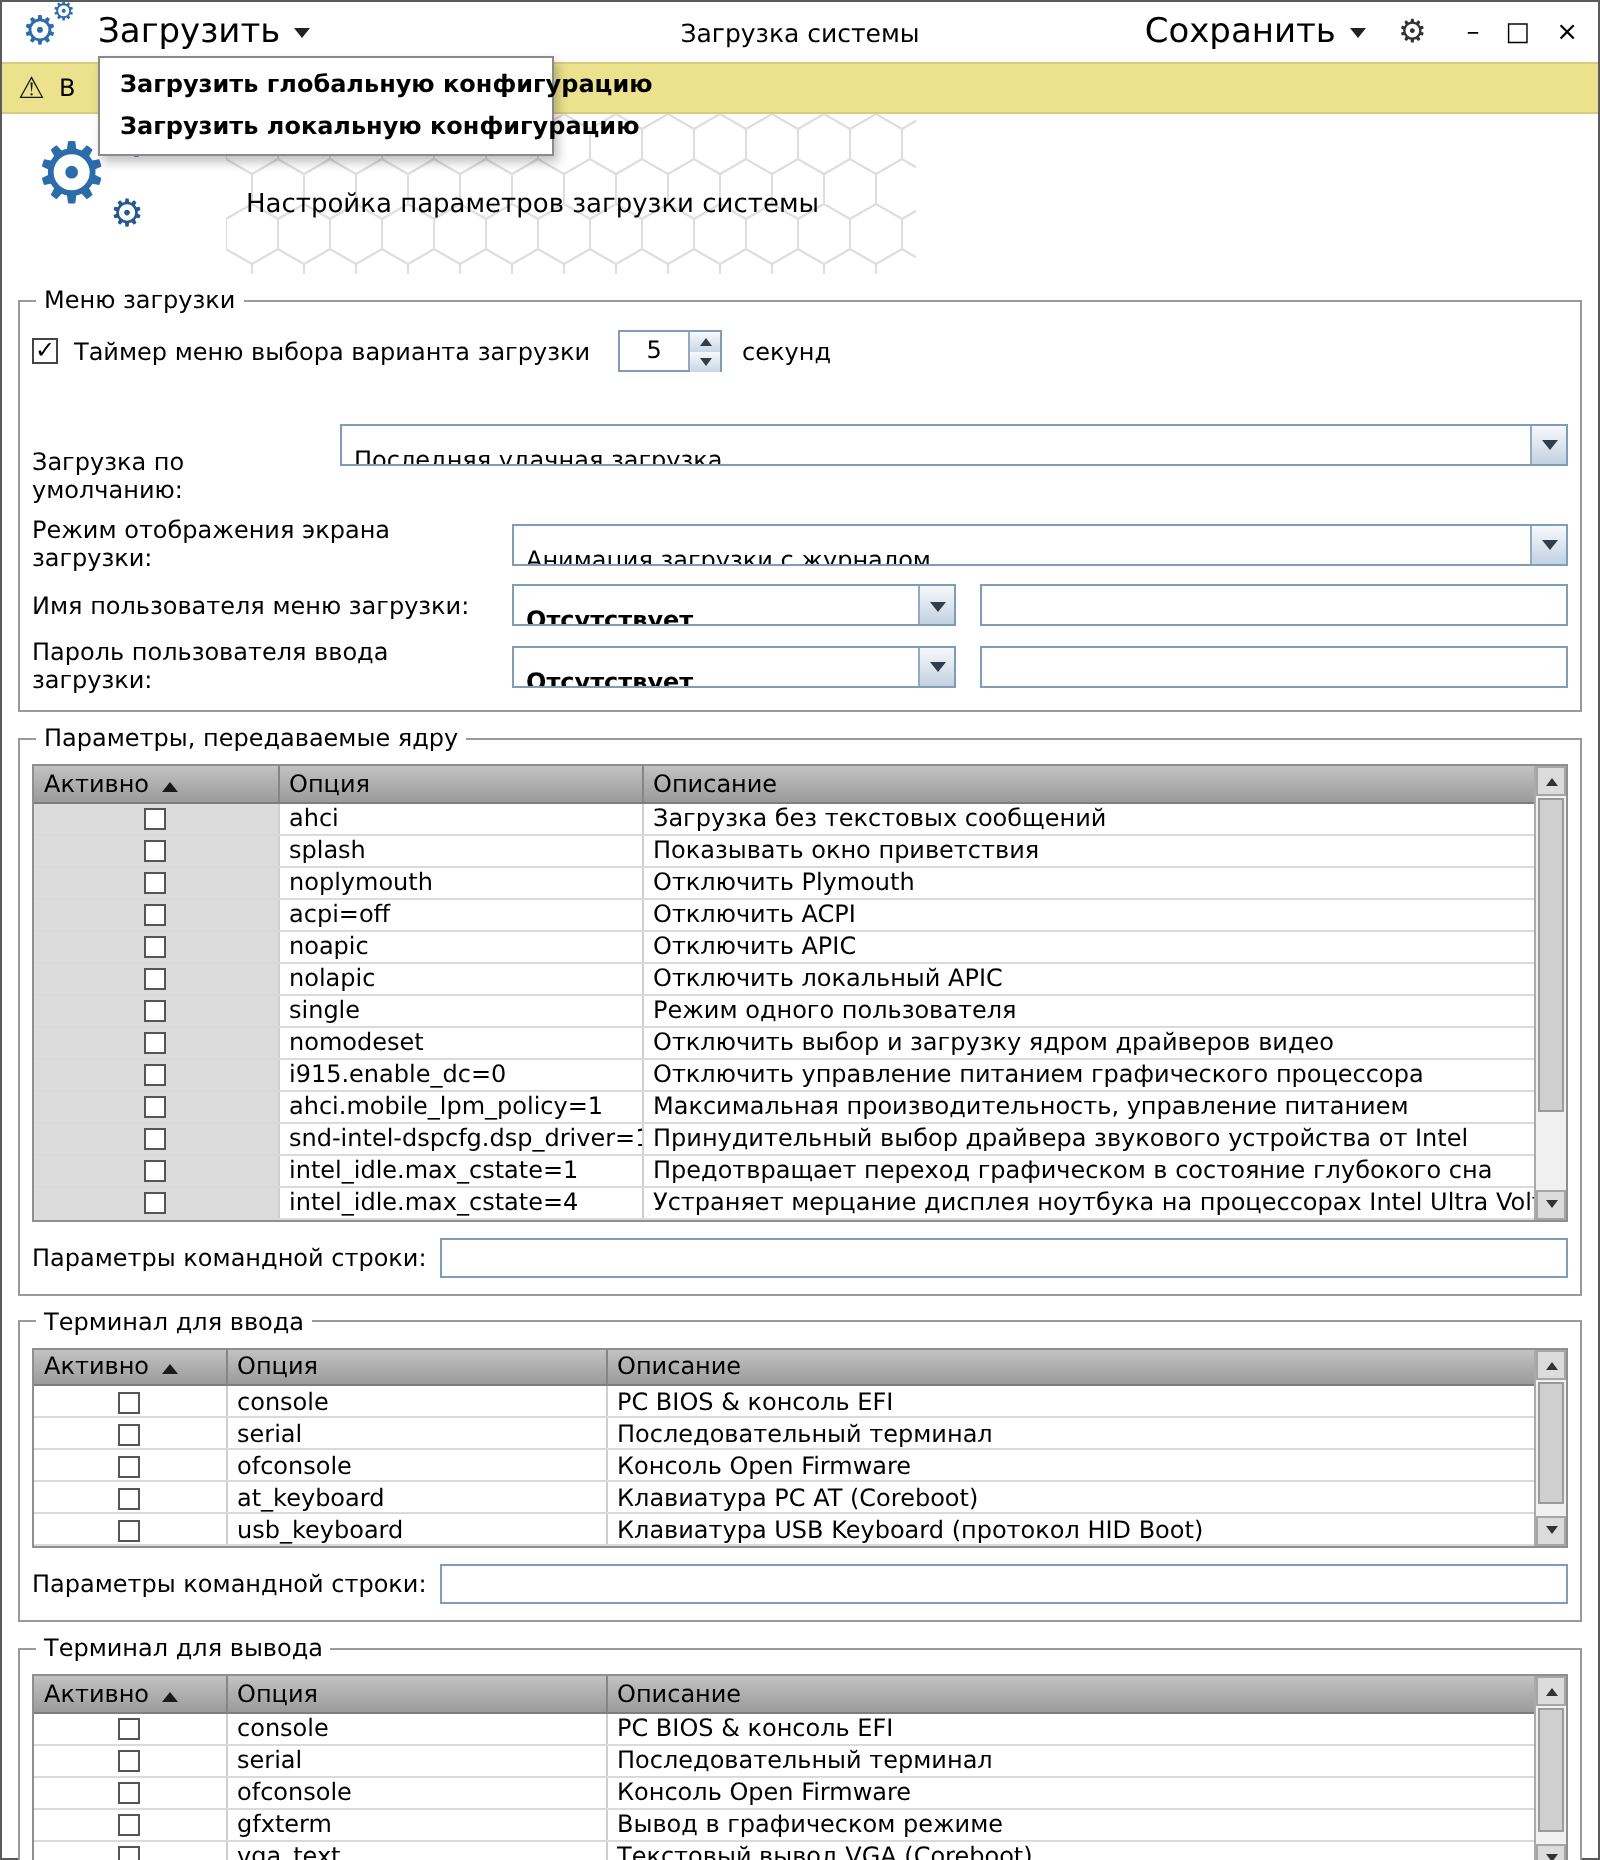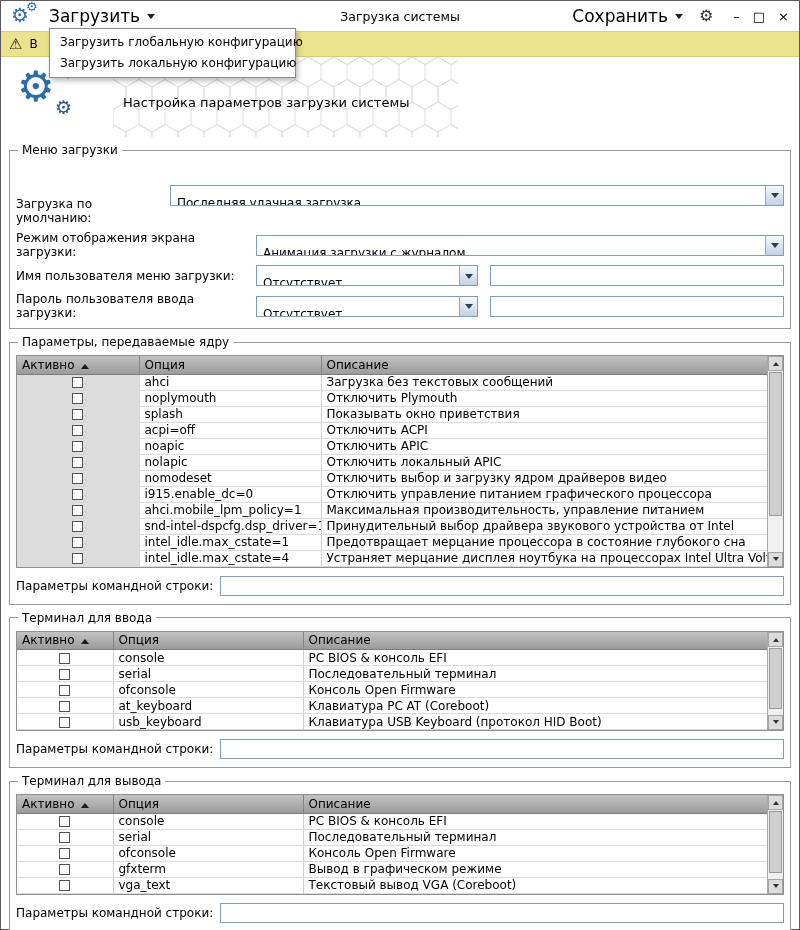--- a/index.html
+++ b/index.html
@@ -30,22 +30,22 @@
 
   
   .warnbar {
     flex: 0 0 26px; background: #ece28e; display: flex; align-items: center;
     padding: 0 8px; gap: 7px; border-top: 1px solid #d9cd7d; border-bottom: 1px solid #d9cd7d;
   }
   .warn-icon { font-size: 15px; color: #1a1a1a; line-height: 1; }
 
   
   .popup {
-    position: absolute; left: 48px; top: 27px; width: 247px; background: #fff;
-    border: 1px solid #8a8a8a; box-shadow: 2px 3px 5px rgba(0,0,0,.25); z-index: 20; padding: 3px 0;
+    position: absolute; left: 48px; top: 27px; width: 228px; background: #fff;
+    border: 1px solid #8a8a8a; box-shadow: 2px 3px 5px rgba(0,0,0,.25); z-index: 20; padding: 3px 0; font-weight: bold;
   }
   .popup .mi { padding: 3px 10px 4px; font-size: 12px; white-space: nowrap; }
 
   
   .header { flex: 0 0 80px; position: relative; overflow: hidden; background: #fff; }
   .hexes { position: absolute; left: 112px; top: 0; }
   .logo { position: absolute; left: 14px; top: 2px; width: 86px; height: 76px; }
   .logo .lg1 { position: absolute; left: 2px; top: 6px; font-size: 42px; color: #2b6cab; line-height: 44px; }
   .logo .lg2 { position: absolute; left: 42px; top: -2px; font-size: 25px; color: #2f74b4; line-height: 26px; }
   .logo .lg3 { position: absolute; left: 40px; top: 38px; font-size: 19px; color: #25588c; line-height: 20px; }
@@ -54,21 +54,21 @@
   
   fieldset { border: 1px solid #9a9a9a; margin: 6px 8px 0; padding: 2px 6px 8px; background: #fff; }
   legend { padding: 0 4px; margin-left: 2px; font-size: 12px; }
 
   .frow { display: flex; align-items: center; margin-top: 6px; }
   .frow .lbl { font-size: 12px; flex: 0 0 auto; }
   .lbl-default { width: 154px; margin-top: 32px; }
   .lbl-wide { width: 240px; }
 
   .combo { flex: 1; height: 21px; border: 1px solid #7f9db9; position: relative; display: flex; align-items: center; padding: 15px 24px 0 6px; background: #fff; overflow: hidden; white-space: nowrap; }
-  .combo.fixed { flex: 0 0 222px; }
+  .combo.fixed { flex: 0 0 222px; font-weight: bold; }
   .combo-btn { position: absolute; top: 0; right: 0; bottom: 0; width: 18px; background: linear-gradient(#f7f9fb, #c3d1e2); border-left: 1px solid #96aabf; display: flex; align-items: center; justify-content: center; }
   .combo-btn::after { content: ""; border: 4px solid transparent; border-top: 5px solid #2f3d4d; margin-top: 5px; }
 
   .txt { flex: 1; height: 21px; border: 1px solid #7f9db9; margin-left: 12px; padding: 0 4px; font: inherit; background: #fff; }
 
   .cbx { width: 13px; height: 13px; border: 1px solid #444; display: inline-flex; align-items: center; justify-content: center; margin-right: 8px; background: #fff; flex: 0 0 auto; }
   .cbx.checked::after { content: "✓"; font-size: 12px; font-weight: bold; margin-top: -2px; }
 
   .spinbox { width: 52px; height: 21px; border: 1px solid #7f9db9; margin-left: 14px; display: flex; align-items: stretch; background: #fff; }
   .spin-val { flex: 1; text-align: center; line-height: 19px; }
@@ -167,20 +167,32 @@
       <span class="lg1">⚙</span>
         <span class="lg2">⚙</span>
         <span class="lg3">⚙</span>
     </div>
     <div class="header-title">Настройка параметров загрузки системы</div>
   </div>
 
   <fieldset>
     <legend>Меню загрузки</legend>
 
+    <div class="frow">
+      <span class="cbx checked"></span>
+      <span class="lbl">Таймер меню выбора варианта загрузки</span>
+      <div class="spinbox">
+        <span class="spin-val">5</span>
+        <span class="spin-btns">
+          <span class="sp up"></span>
+          <span class="sp down"></span>
+        </span>
+      </div>
+      <span class="unit">секунд</span>
+    </div>
 
     <div class="frow">
       <span class="lbl lbl-default">Загрузка по умолчанию:</span>
       <div class="combo">
         <span>Последняя удачная загрузка</span>
         <span class="combo-btn"></span>
       </div>
     </div>
 
     <div class="frow">
@@ -224,48 +236,53 @@
         <tbody>
 
             <tr>
               <td class="c-act"><span class="cb"></span></td>
               <td class="c-opt">ahci</td>
               <td class="c-desc">Загрузка без текстовых сообщений</td>
             </tr>
 
             <tr>
               <td class="c-act"><span class="cb"></span></td>
+              <td class="c-opt">splash</td>
+              <td class="c-desc">Показывать окно приветствия</td>
+            </tr>
+
+            <tr>
+              <td class="c-act"><span class="cb"></span></td>
               <td class="c-opt">noplymouth</td>
               <td class="c-desc">Отключить Plymouth</td>
             </tr>
 
             <tr>
               <td class="c-act"><span class="cb"></span></td>
-              <td class="c-opt">splash</td>
-              <td class="c-desc">Показывать окно приветствия</td>
-            </tr>
-
-            <tr>
-              <td class="c-act"><span class="cb"></span></td>
               <td class="c-opt">acpi=off</td>
               <td class="c-desc">Отключить ACPI</td>
             </tr>
 
             <tr>
               <td class="c-act"><span class="cb"></span></td>
               <td class="c-opt">noapic</td>
               <td class="c-desc">Отключить APIC</td>
             </tr>
 
             <tr>
               <td class="c-act"><span class="cb"></span></td>
               <td class="c-opt">nolapic</td>
               <td class="c-desc">Отключить локальный APIC</td>
             </tr>
 
+            <tr>
+              <td class="c-act"><span class="cb"></span></td>
+              <td class="c-opt">single</td>
+              <td class="c-desc">Режим одного пользователя</td>
+            </tr>
 
             <tr>
               <td class="c-act"><span class="cb"></span></td>
               <td class="c-opt">nomodeset</td>
               <td class="c-desc">Отключить выбор и загрузку ядром драйверов видео</td>
             </tr>
 
             <tr>
               <td class="c-act"><span class="cb"></span></td>
               <td class="c-opt">i915.enable_dc=0</td>
@@ -280,21 +297,21 @@
 
             <tr>
               <td class="c-act"><span class="cb"></span></td>
               <td class="c-opt">snd-intel-dspcfg.dsp_driver=1</td>
               <td class="c-desc">Принудительный выбор драйвера звукового устройства от Intel</td>
             </tr>
 
             <tr>
               <td class="c-act"><span class="cb"></span></td>
               <td class="c-opt">intel_idle.max_cstate=1</td>
-              <td class="c-desc">Предотвращает мерцание процессора в состояние глубокого сна</td>
+              <td class="c-desc">Предотвращает переход графическом в состояние глубокого сна</td>
             </tr>
 
             <tr>
               <td class="c-act"><span class="cb"></span></td>
               <td class="c-opt">intel_idle.max_cstate=4</td>
               <td class="c-desc">Устраняет мерцание дисплея ноутбука на процессорах Intel Ultra Voltage</td>
             </tr>
           </tbody>
       </table>
       <div class="vscroll">

